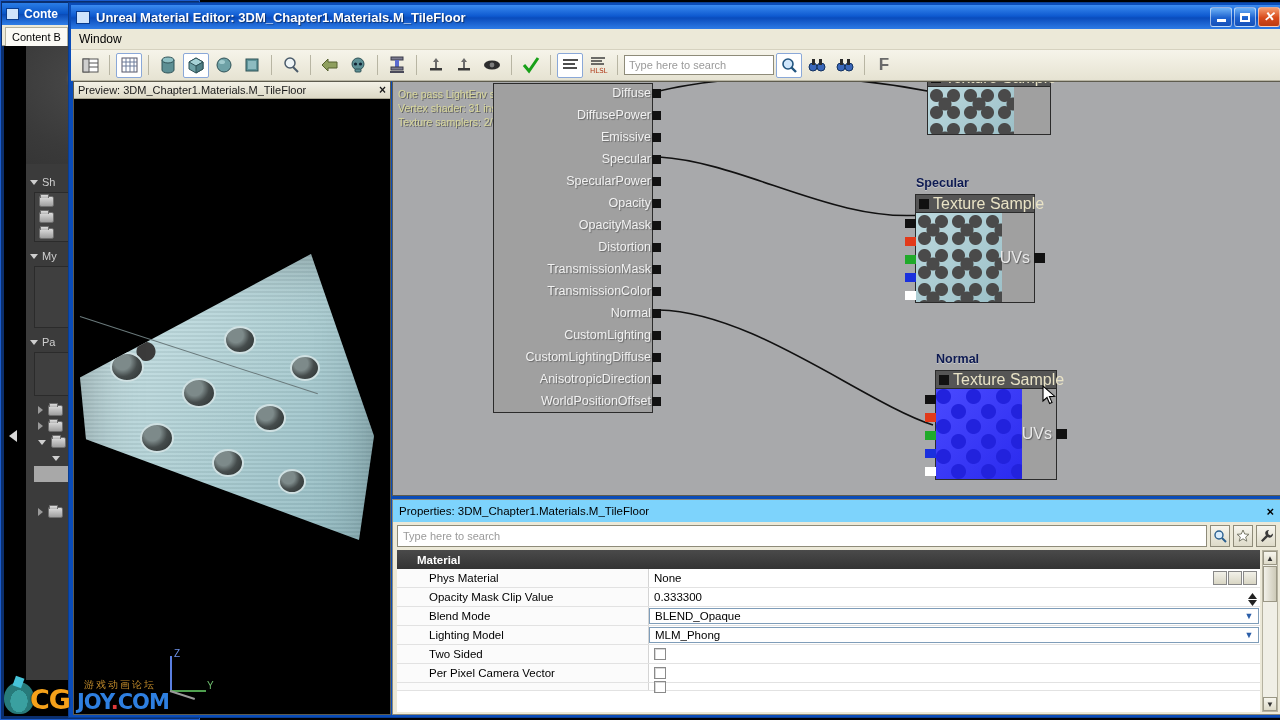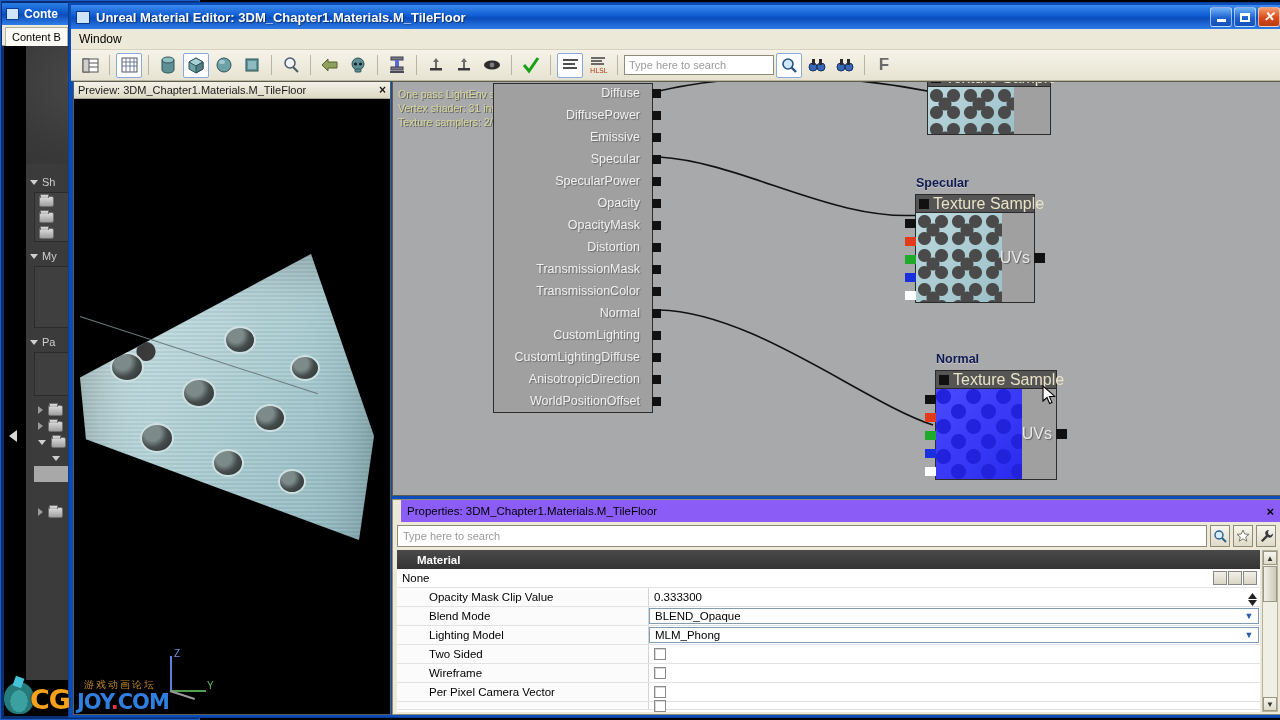--- a/index.html
+++ b/index.html
@@ -232,21 +232,21 @@
     color: #d8d79a; font-size: 10.5px; line-height: 14px;
     text-shadow: 1px 1px 0 rgba(0,0,0,.45); white-space: nowrap;
     font-family: "Liberation Sans", sans-serif;
   }
   .mat-node {
     position: absolute; left: 100px; top: 1px; width: 160px; height: 330px;
     background: #a0a0a0; border: 1px solid #2b2b2b;
   }
   .pin-row {
     position: absolute; right: 0; height: 22px; width: 300px;
-    display: flex; align-items: center; justify-content: flex-end; gap: 12px;
+    display: flex; align-items: center; justify-content: flex-end; gap: 1px;
   }
   .pin-label {
     color: #f2f2f2; font-size: 12.5px; white-space: nowrap;
     text-shadow: 1px 1px 1px rgba(0,0,0,.35);
     font-family: "Liberation Sans", sans-serif;
   }
   .pin-box { width: 9px; height: 9px; background: #111; flex: none; }
 
   .tex-node { position: absolute; }
   .tex-title {
@@ -290,21 +290,21 @@
   }
   .cursor-arrow { position: absolute; left: 649px; top: 303px; width: 14px; height: 20px; z-index: 40; }
 
   
   .props {
     position: absolute; left: 323px; top: 496px; right: 4px; bottom: 2px;
     background: #ece9d8; border: 1px solid #8e8b79;
   }
   .props-head {
     height: 22px; display: flex; align-items: center; padding: 0 6px;
-    font-size: 11.5px; color: #000; background: #8b5cf6; margin-left: 8px;
+    font-size: 11.5px; color: #000; background: #7dd3fc;
   }
   .props-head .pclose { margin-left: auto; font-weight: bold; font-size: 13px; }
   .props-search {
     position: absolute; left: 4px; top: 24px; right: 4px; height: 24px;
     display: flex; align-items: center; gap: 3px;
   }
   .ps-input {
     flex: 1; height: 22px; background: #fff; border: 1px solid #8e8b79;
     font-size: 11px; color: #9a9a9a; display: flex; align-items: center; padding: 0 5px;
   }
@@ -801,20 +801,21 @@
           <svg width="14" height="14" viewBox="0 0 14 14">
               <path d="M10 1 a3.2 3.2 0 0 0 -3 5.2 L2 11.4 L3.6 13 L8.8 8 A3.2 3.2 0 0 0 13.8 4.6 L11.5 6.4 L9.3 5.2 L9 2.8 Z" fill="#3a3a3a"></path>
             </svg>
         </div>
       </div>
 
       <div class="props-table">
         <div class="cat-hdr">Material</div>
 
         <div class="prow">
+          <div class="pname">Phys Material</div>
           <div class="pval">
             <span>None</span>
             <span class="pv-btns">
               <i></i>
               <i></i>
               <i></i>
             </span>
           </div>
         </div>
 
@@ -849,26 +850,20 @@
           </div>
         </div>
 
         <div class="prow">
           <div class="pname">Two Sided</div>
           <div class="pval">
               <span class="chk"></span>
             </div>
         </div>
 
-        <div class="prow">
-          <div class="pname">Wireframe</div>
-          <div class="pval">
-              <span class="chk"></span>
-            </div>
-        </div>
 
         <div class="prow">
           <div class="pname">Per Pixel Camera Vector</div>
           <div class="pval">
               <span class="chk"></span>
             </div>
         </div>
 
         <div class="prow" style="height:8px">
           <div class="pname"></div>

